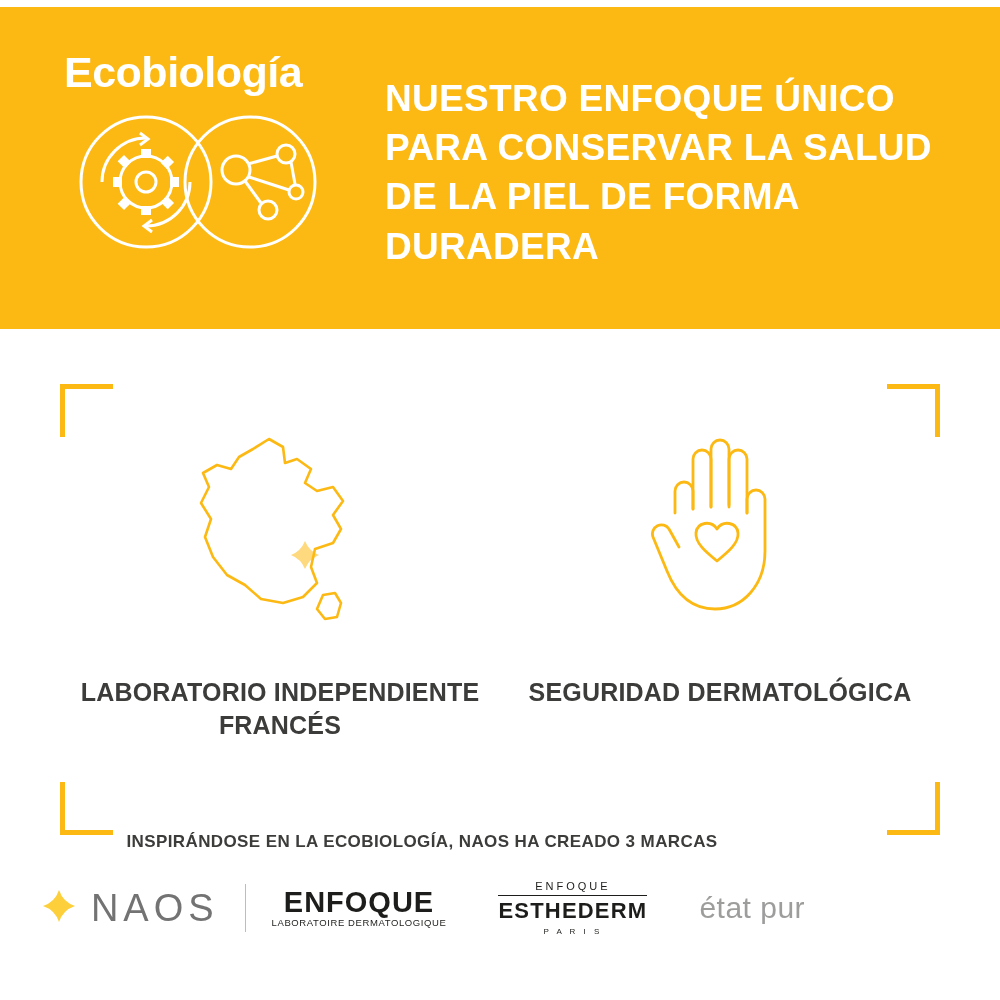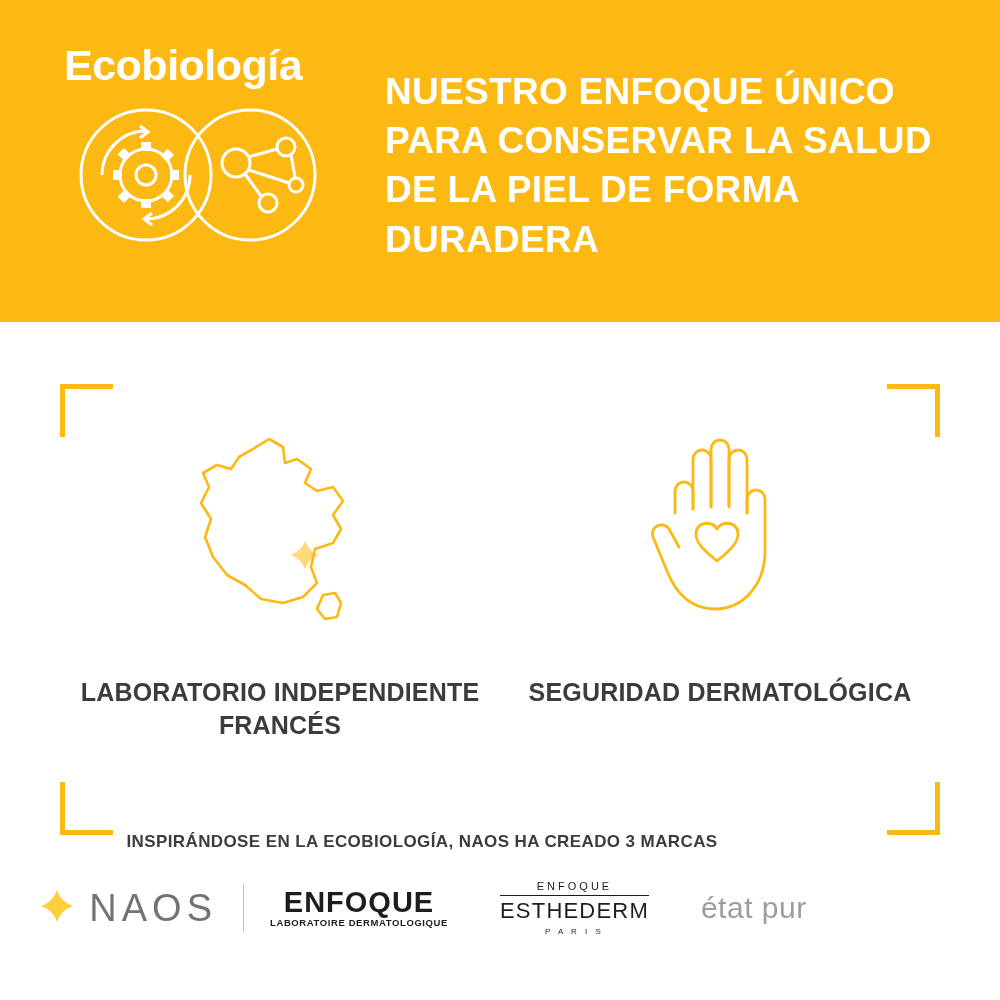--- a/index.html
+++ b/index.html
@@ -17,21 +17,21 @@
     position: relative;
     width: 1000px;
     height: 1000px;
     background: #ffffff;
   }
 
   
   .header {
     position: absolute;
     left: 0;
-    top: 0;
+    top: 7px;
     width: 1000px;
     height: 322px;
     background: #FDB913;
     display: flex;
     align-items: flex-start;
   }
   .header-left {
     width: 385px;
     padding-top: 44px;
     padding-left: 52px;
@@ -159,38 +159,37 @@
     letter-spacing: 1px;
     color: #1d1d1b;
     font-weight: bold;
     line-height: 1;
   }
   .bioderma-sub {
     font-size: 9.5px;
     letter-spacing: 0.6px;
     color: #1d1d1b;
     text-align: center;
-    font-weight: bold;
   }
   .esthederm-top {
     font-size: 11px;
     letter-spacing: 3px;
     color: #1d1d1b;
     text-align: center;
   }
   .esthederm-rule {
     height: 1px;
     background: #1d1d1b;
     margin: 3px 0 3px 0;
   }
   .esthederm-main {
     font-size: 22px;
     letter-spacing: 1.2px;
     color: #1d1d1b;
-    font-weight: normal;
+    font-weight: bold;
     text-align: center;
     line-height: 1.05;
   }
   .esthederm-sub {
     font-size: 8px;
     letter-spacing: 3px;
     color: #1d1d1b;
     text-align: center;
     margin-top: 4px;
   }

